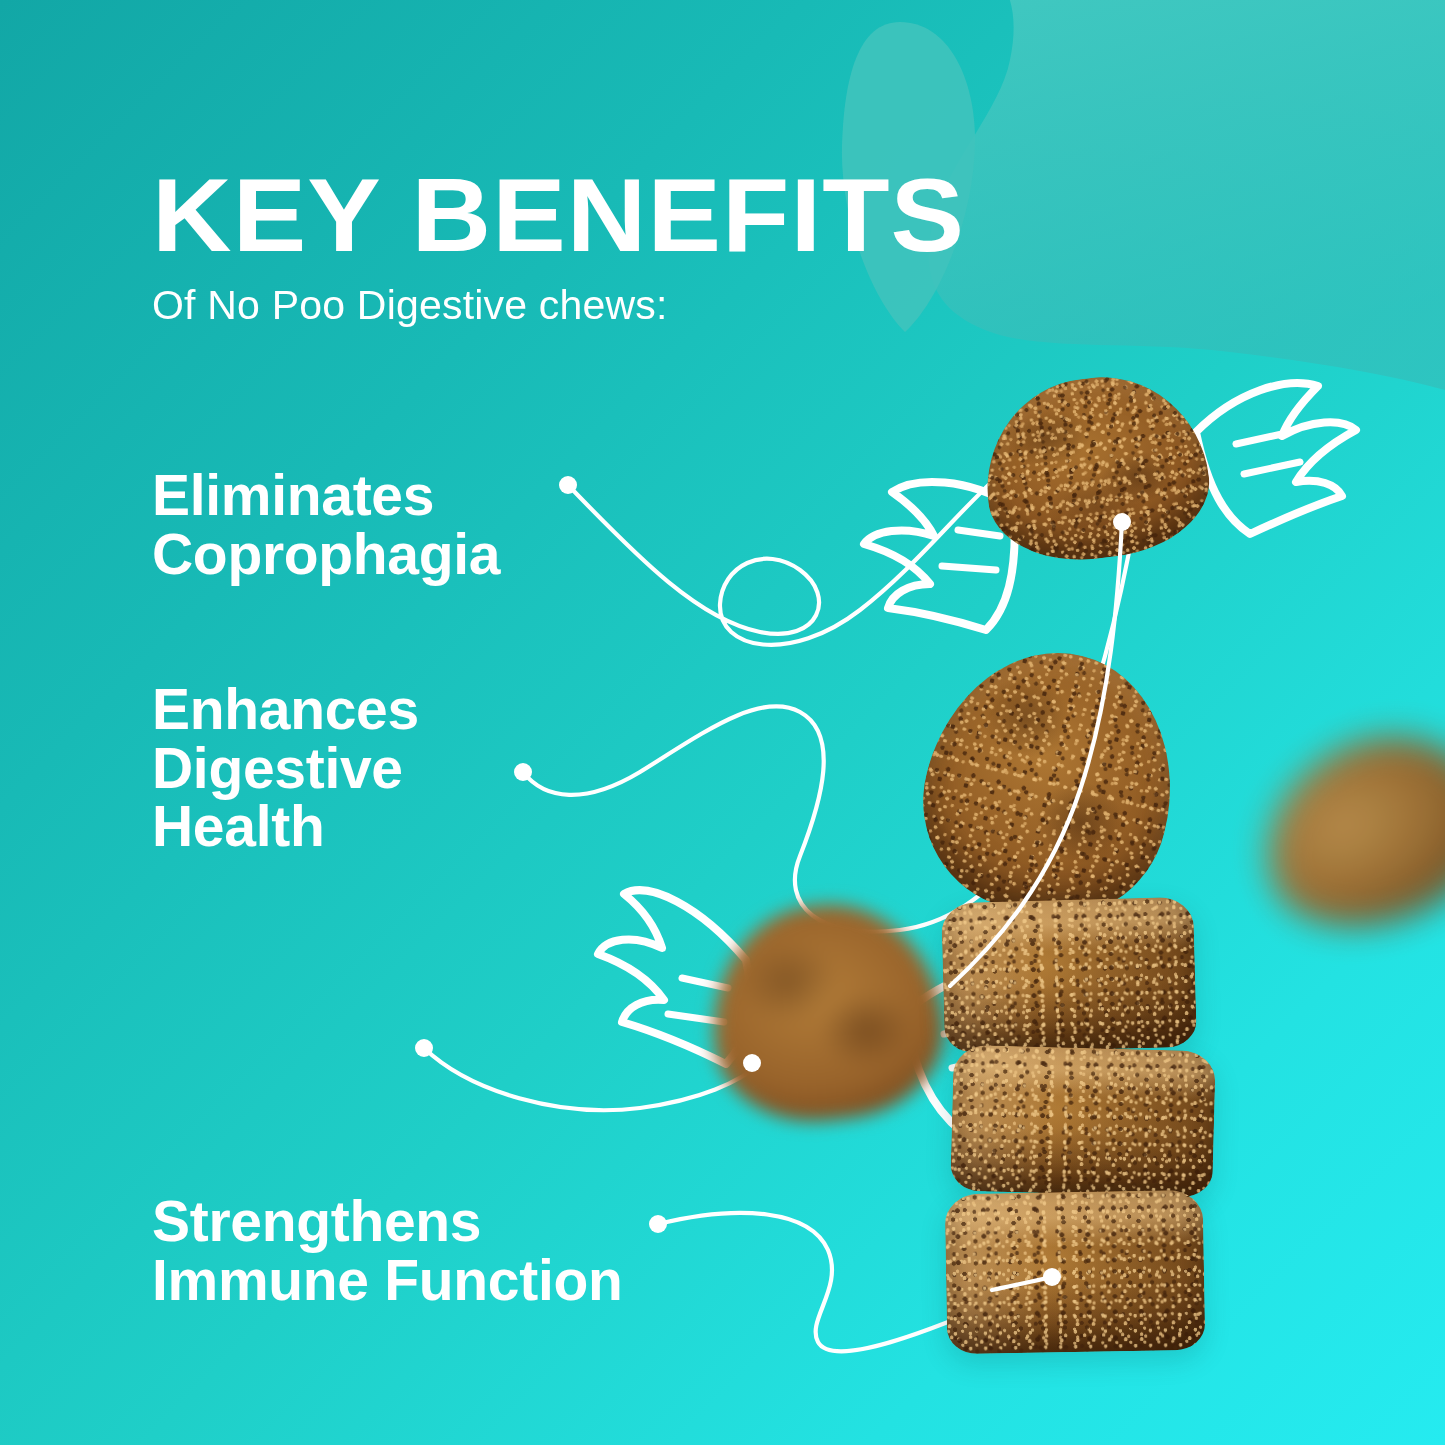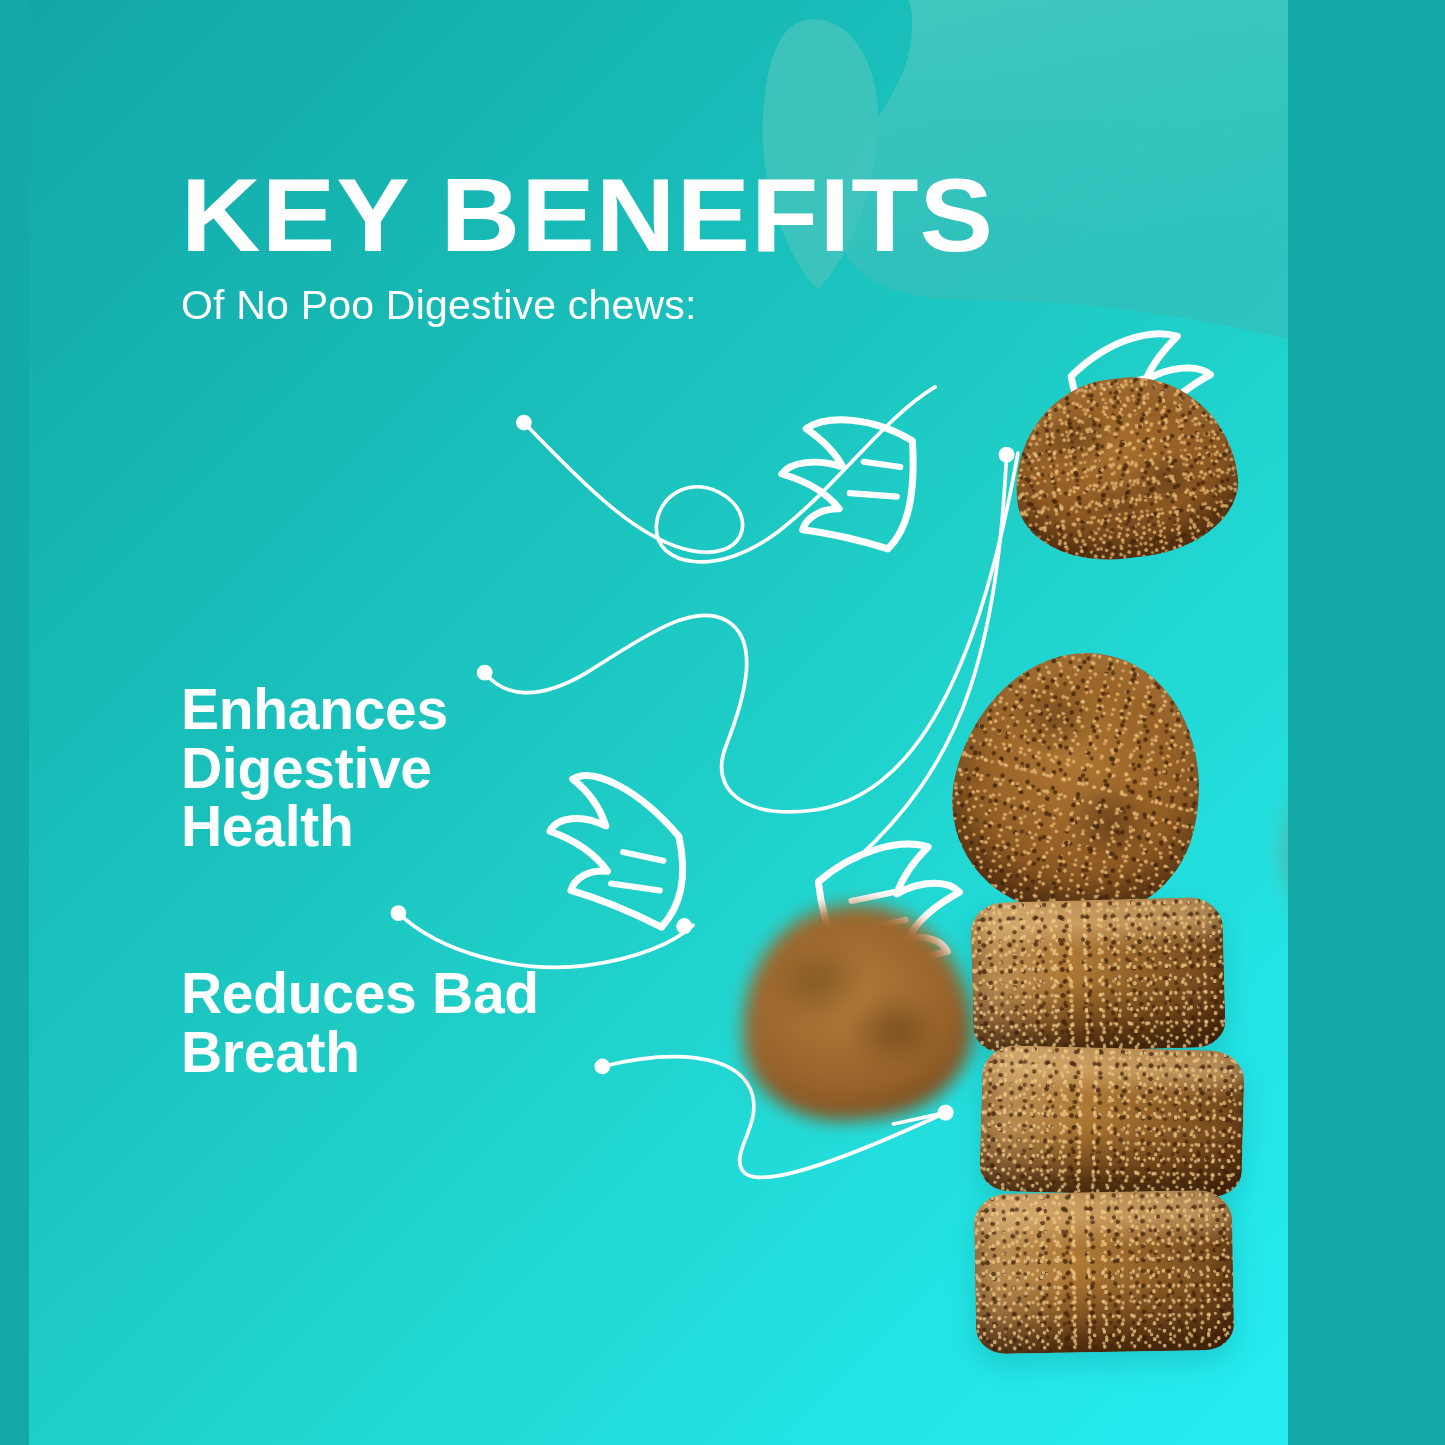--- a/index.html
+++ b/index.html
@@ -3,26 +3,25 @@
 <meta charset="utf-8">
 <style>
   html, body {
     margin: 0;
     padding: 0;
     background: #13a9a7;
   }
 
   #canvas {
     position: relative;
-    width: 1259px;
+    width: 1445px;
     height: 1445px;
     overflow: hidden;
     font-family: "Liberation Sans", sans-serif;
     background: linear-gradient(135deg, #12a7a6 0%, #18bab6 28%, #1fcfc8 55%, #23e2e2 80%, #25ebf0 100%);
-    margin-left: 29px;
   }
 
   
   .bg-decor {
     position: absolute;
     inset: 0;
     pointer-events: none;
   }
 
   
@@ -225,25 +224,27 @@
     <path d="M1445,-20 L1445,390 C1380,372 1300,360 1230,352
              C1130,340 1040,352 985,330 C930,308 920,268 935,215
              C950,160 1000,110 1010,60 C1018,22 1012,-4 1000,-20 Z" fill="url(#blobGrad)"></path>
     <path d="M900,22 C948,22 975,78 975,140 C975,215 940,300 905,332
              C872,300 840,218 842,146 C844,78 858,22 900,22 Z" fill="#3fc3bd" opacity="0.9"></path>
   </svg>
 
   <div class="headline">KEY BENEFITS</div>
   <div class="subhead">Of No Poo Digestive chews:</div>
 
+  <div class="benefit b1">Eliminates
+Coprophagia</div>
   <div class="benefit b2">Enhances
 Digestive
 Health</div>
-  <div class="benefit b3">Reduces Bad
-Breath</div>
+  <div class="benefit b4">Strengthens
+Immune Function</div>
 
   <div class="treat treat-blur-right"></div>
 
   <svg class="bg-decor" viewBox="0 0 1445 1445" aria-hidden="true">
     <g fill="none" stroke="#ffffff" stroke-width="4.2" stroke-linecap="round">
 
       <path d="M568,485 C640,560 700,620 760,632
                C820,644 836,596 800,570 C764,544 722,566 720,604
                C718,650 790,664 860,610 C930,556 980,480 1040,444"></path>
 

